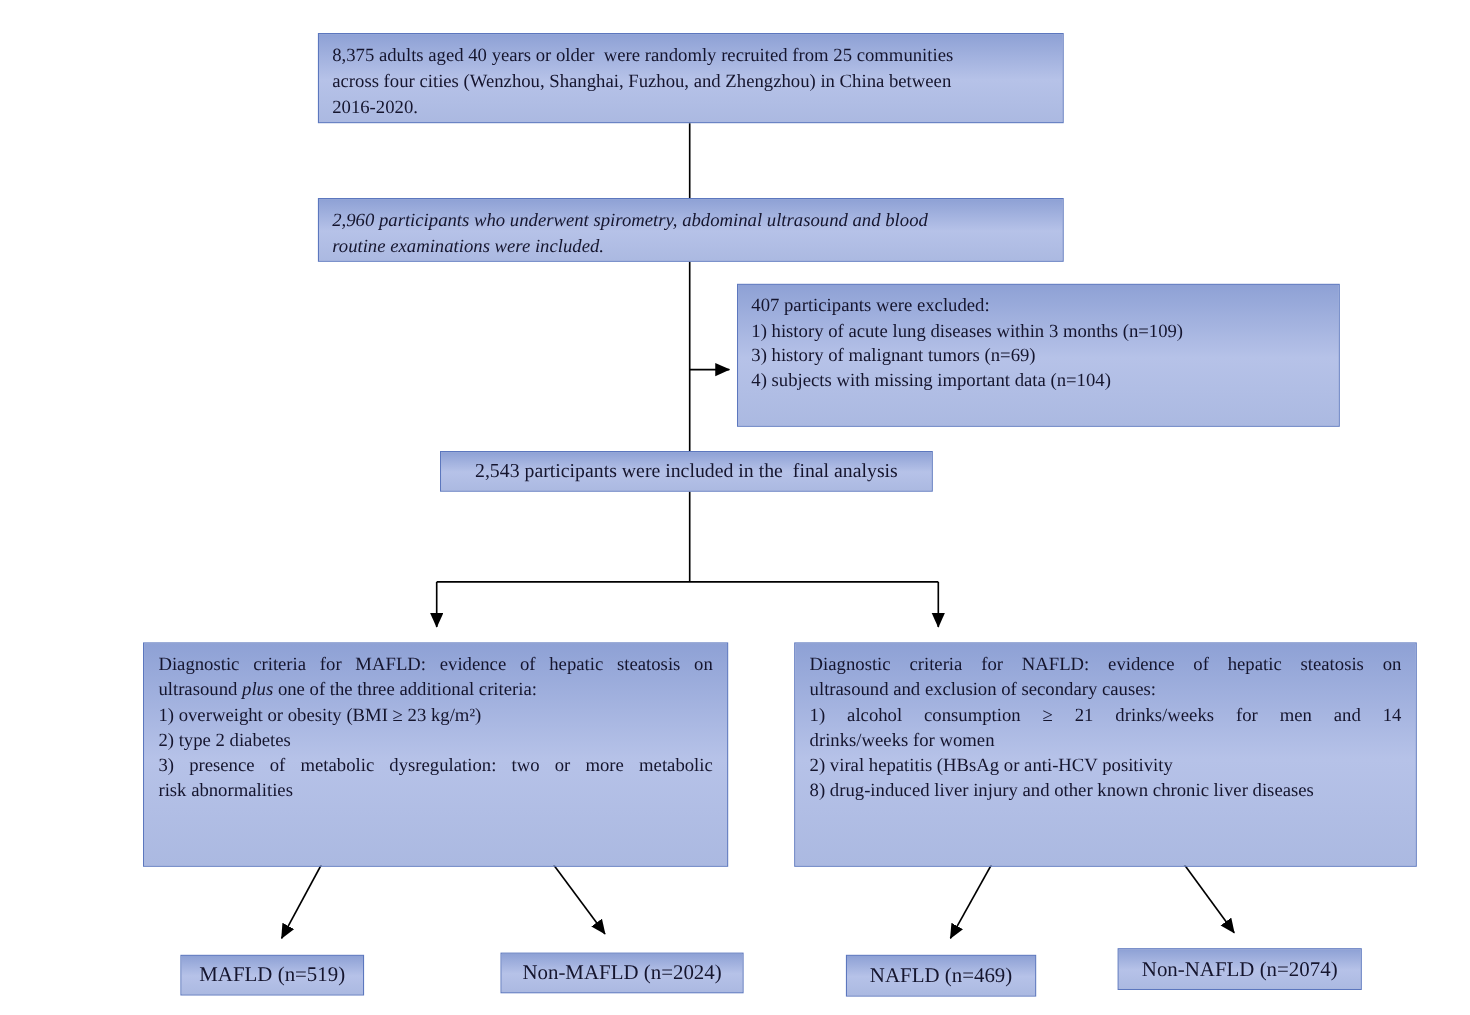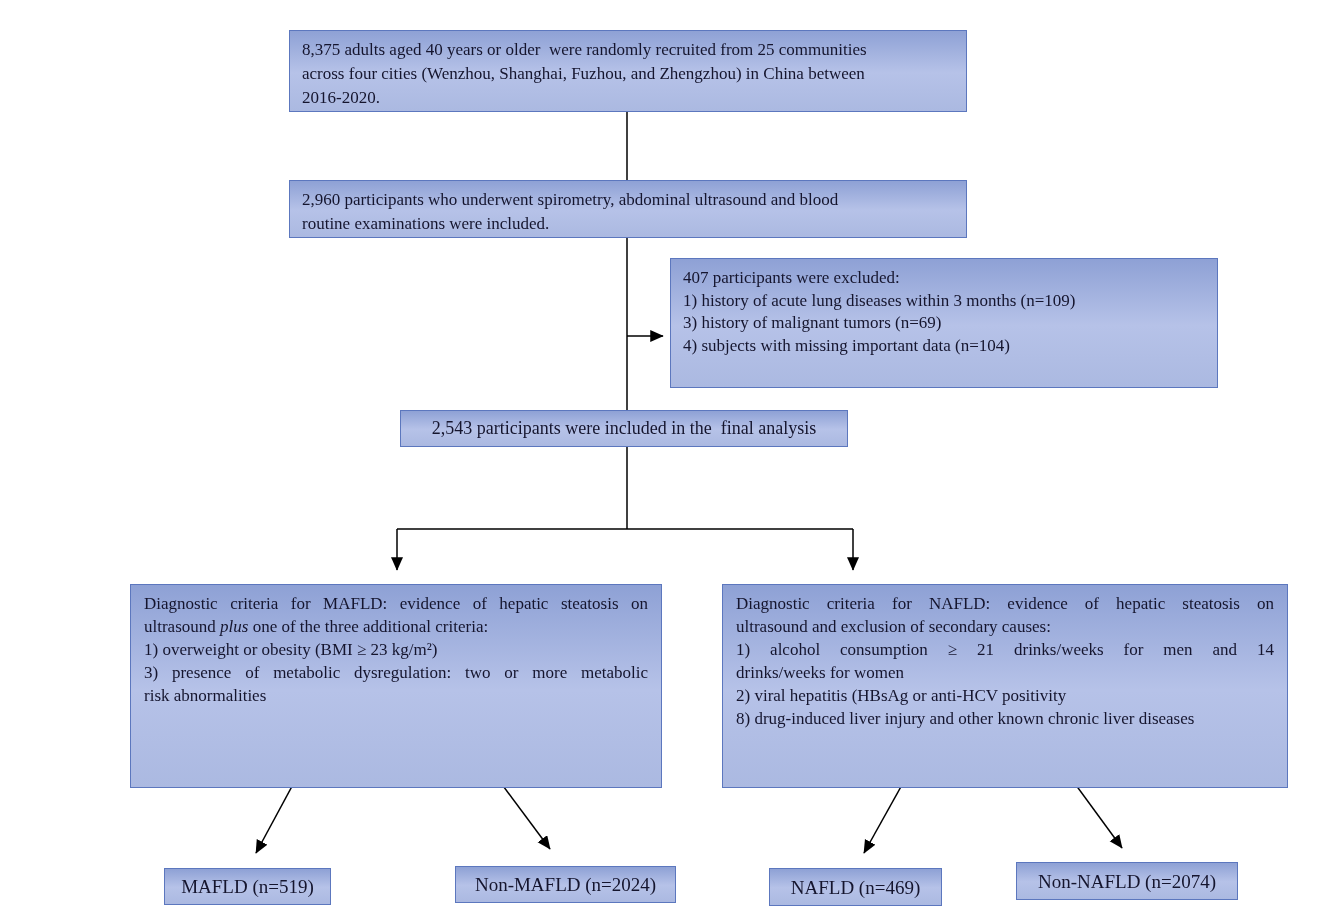--- a/index.html
+++ b/index.html
@@ -27,21 +27,21 @@
     position:absolute;
     background:linear-gradient(180deg,var(--fill-top) 0%,var(--fill-mid) 52%,var(--fill-bot) 100%);
     border:1.6px solid var(--box-border);
     font-size:17px;
     line-height:23px;
     padding:7px 12px 6px 12px;
   }
   .fbox .line{white-space:pre-wrap;}
   .fbox .line.justify{text-align:justify;text-align-last:justify;}
   .box-recruited{left:289px;top:30px;width:678px;height:82px;line-height:24px;}
-  .box-exams{left:289px;top:180px;width:678px;height:58px;line-height:24px;}
+  .box-exams{left:289px;top:180px;width:678px;height:58px;line-height:24px;font-style:italic;}
   .box-excluded{left:670px;top:258px;width:548px;height:130px;line-height:22.6px;padding-top:8px;}
   .box-final{
     left:400px;top:410px;width:448px;height:37px;
     display:flex;align-items:center;justify-content:center;
     font-size:18px;white-space:pre;padding:0 4px;
   }
   .box-criteria{top:584px;height:204px;padding:7px 13px 6px 13px;}
   .box-mafld{left:130px;width:532px;}
   .box-nafld{left:722px;width:566px;}
   .box-outcome{
@@ -97,20 +97,21 @@
   </div>
 
   <div class="fbox box-final">
     <span>2,543 participants were included in the  final analysis</span>
   </div>
 
   <div class="fbox box-criteria box-mafld">
     <div class="line justify">Diagnostic criteria for MAFLD: evidence of hepatic steatosis on</div>
     <div class="line"><span>ultrasound </span><span class="italic">plus</span><span> one of the three additional criteria:</span></div>
     <div class="line">1) overweight or obesity (BMI ≥ 23 kg/m²)</div>
+    <div class="line">2) type 2 diabetes</div>
     <div class="line justify">3) presence of metabolic dysregulation: two or more metabolic</div>
     <div class="line">risk abnormalities</div>
   </div>
 
   <div class="fbox box-criteria box-nafld">
     <div class="line justify">Diagnostic criteria for NAFLD: evidence of hepatic steatosis on</div>
     <div class="line">ultrasound and exclusion of secondary causes:</div>
     <div class="line justify">1) alcohol consumption ≥ 21 drinks/weeks for men and 14</div>
     <div class="line">drinks/weeks for women</div>
     <div class="line">2) viral hepatitis (HBsAg or anti-HCV positivity</div>

